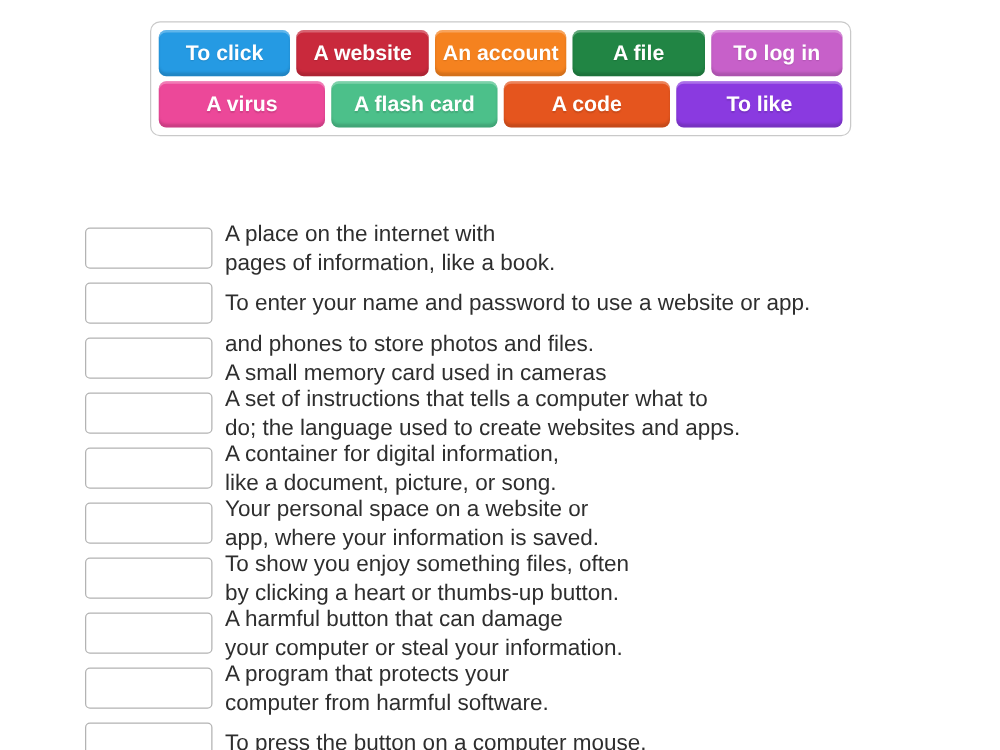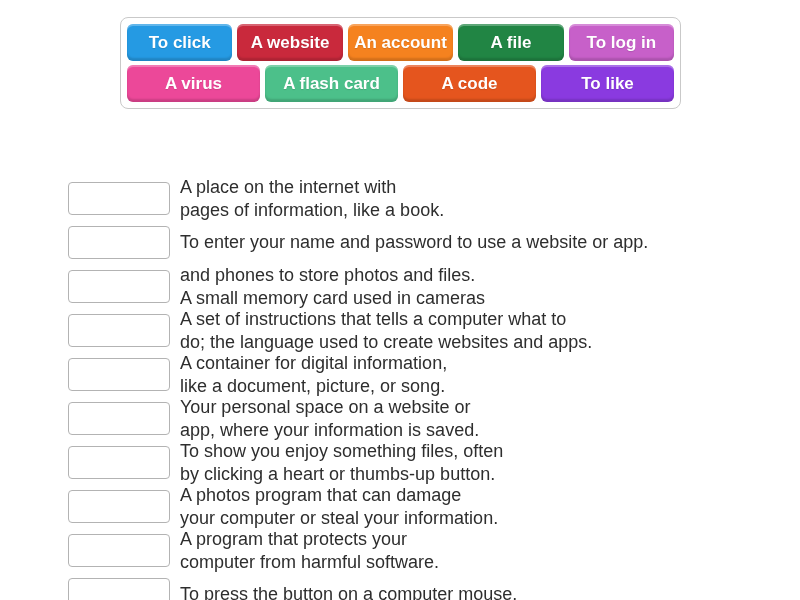--- a/index.html
+++ b/index.html
@@ -157,21 +157,21 @@
     <div class="drop-slot"></div>
     <div class="definition">
       <span>To show you enjoy something files, often</span>
       <span>by clicking a heart or thumbs-up button.</span>
     </div>
   </div>
 
   <div class="match-row">
     <div class="drop-slot"></div>
     <div class="definition">
-      <span>A photos program that can damage</span>
+      <span>A harmful button that can damage</span>
       <span>your computer or steal your information.</span>
     </div>
   </div>
 
   <div class="match-row">
     <div class="drop-slot"></div>
     <div class="definition">
       <span>A program that protects your</span>
       <span>computer from harmful software.</span>
     </div>

